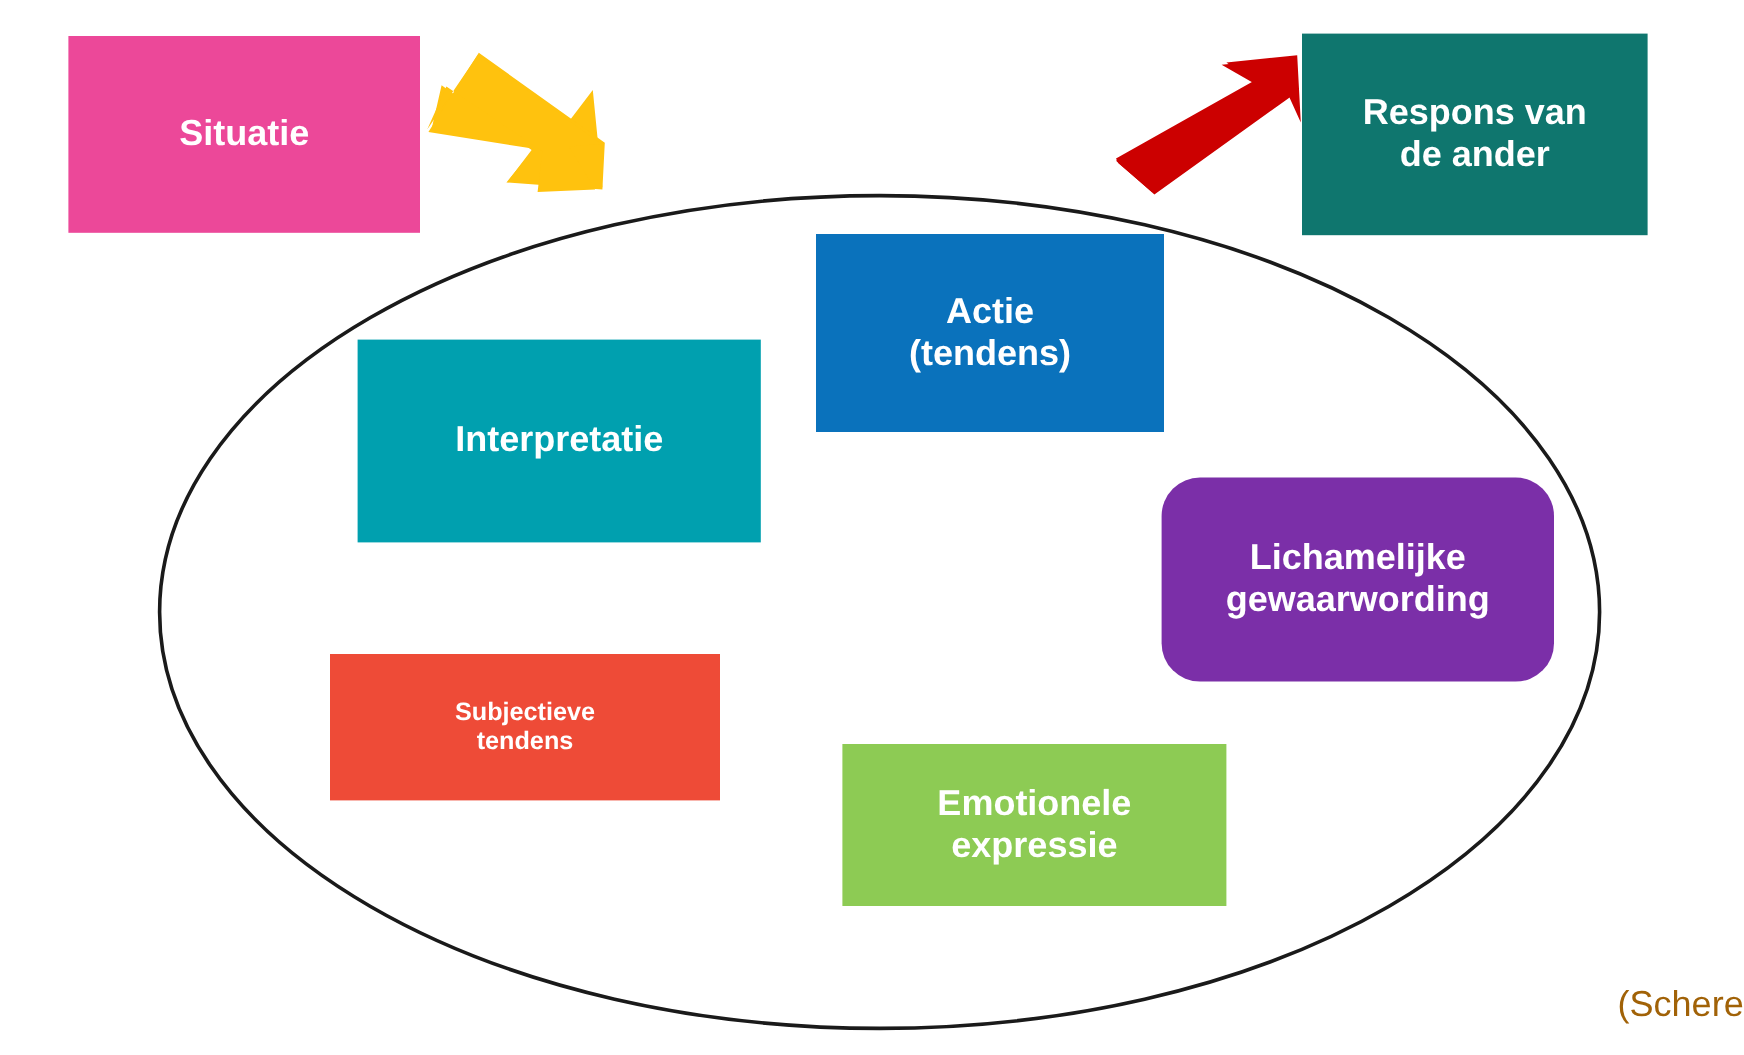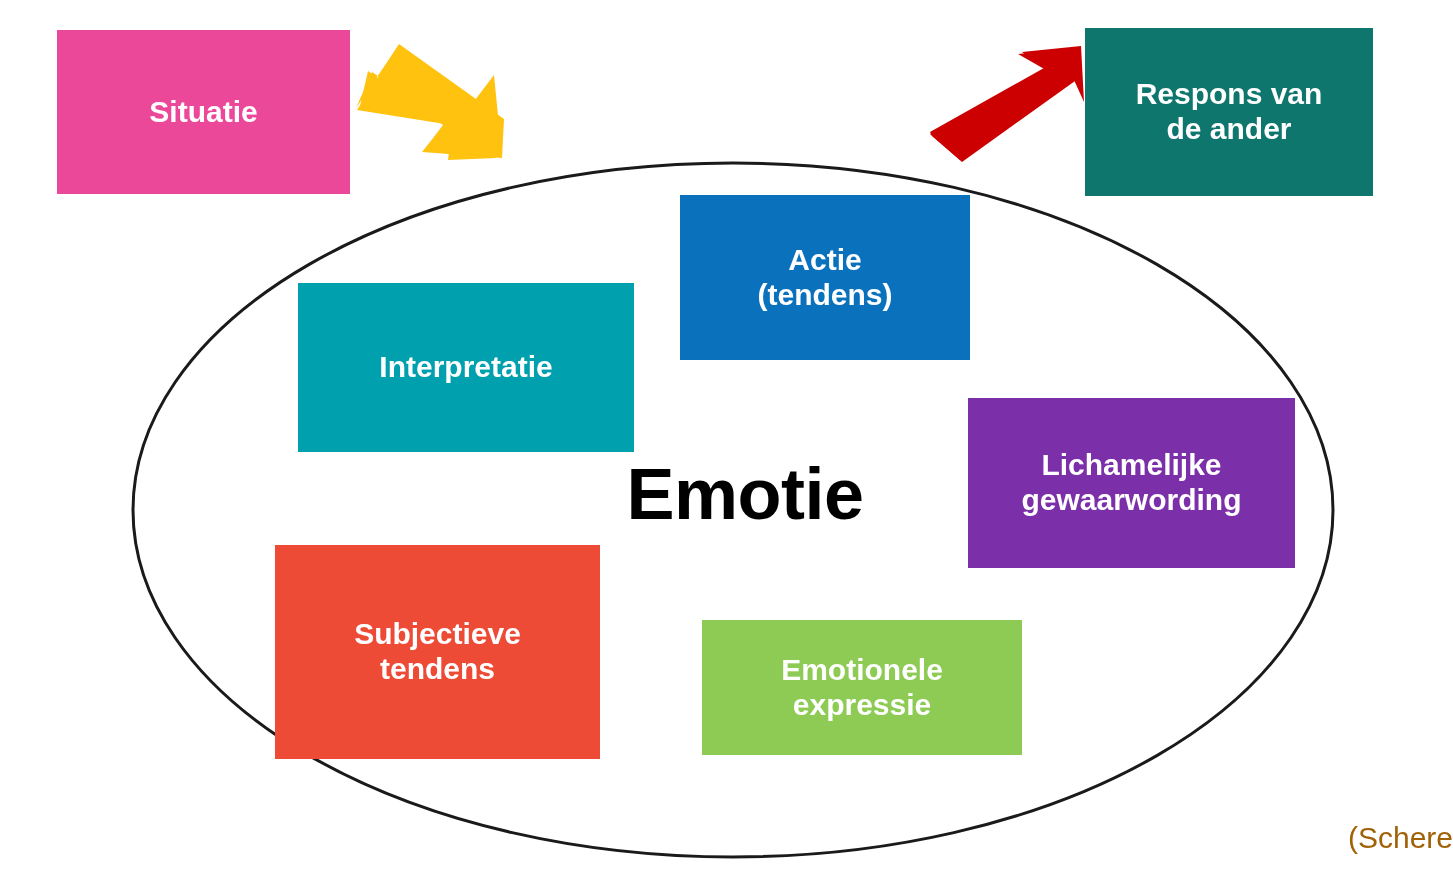--- a/index.html
+++ b/index.html
@@ -58,24 +58,25 @@
     margin-left: 12px;
   }
   #box-interpretatie {
     left: 298px; top: 283px; width: 336px; height: 169px;
     font-size: 30px;
   }
   #box-lichamelijke {
     left: 968px; top: 398px; width: 327px; height: 170px;
     font-size: 30px;
     padding: 0 8px;
+    border-radius: 32px;
   }
   #box-subjectieve {
-    left: 275px; top: 545px; width: 325px; height: 214px;
-    font-size: 30px;
+    left: 275px; top: 545px; width: 325px; height: 122px;
+    font-size: 21px;
   }
   #box-emotionele {
     left: 702px; top: 620px; width: 320px; height: 135px;
     font-size: 30px;
   }
   #center-label {
     position: absolute;
     left: 600px;
     top: 448px;
     width: 290px;
@@ -156,17 +157,16 @@
     </span>
   </div>
 
   <div class="box" id="box-emotionele" style="background:#8DCB54;">
     <span>
       <span>Emotionele</span><br>
       <span>expressie</span>
     </span>
   </div>
 
-  <div id="center-label">Emotie</div>
 
   <div id="citation">(Schere</div>
 
 </div>
 
 </body></html>

